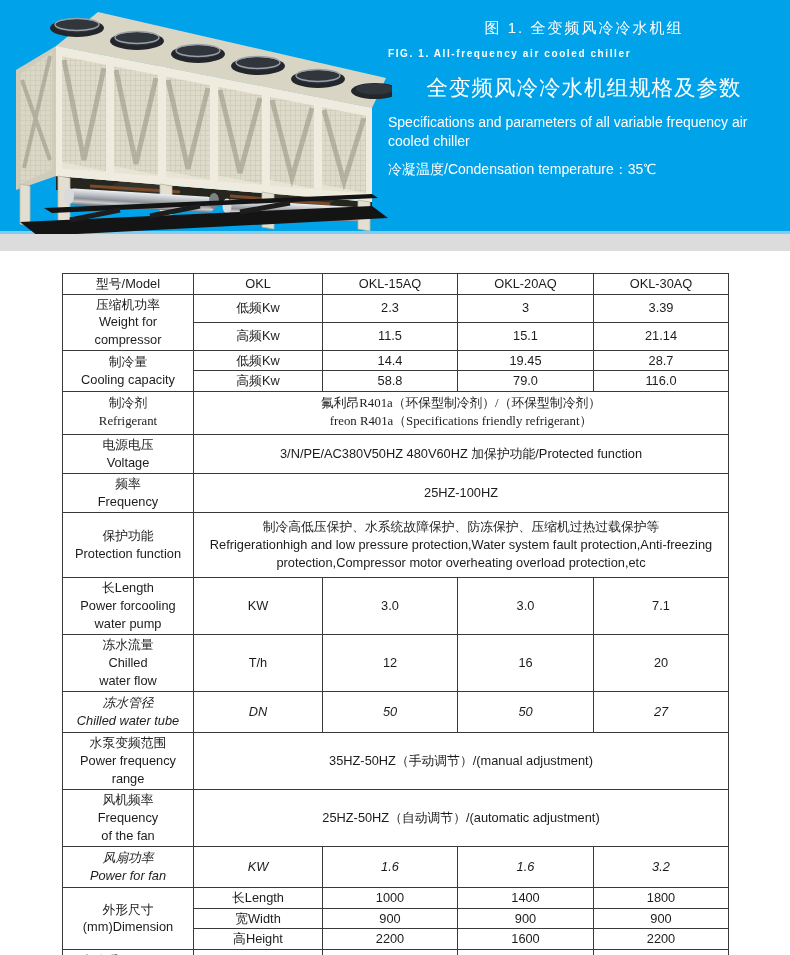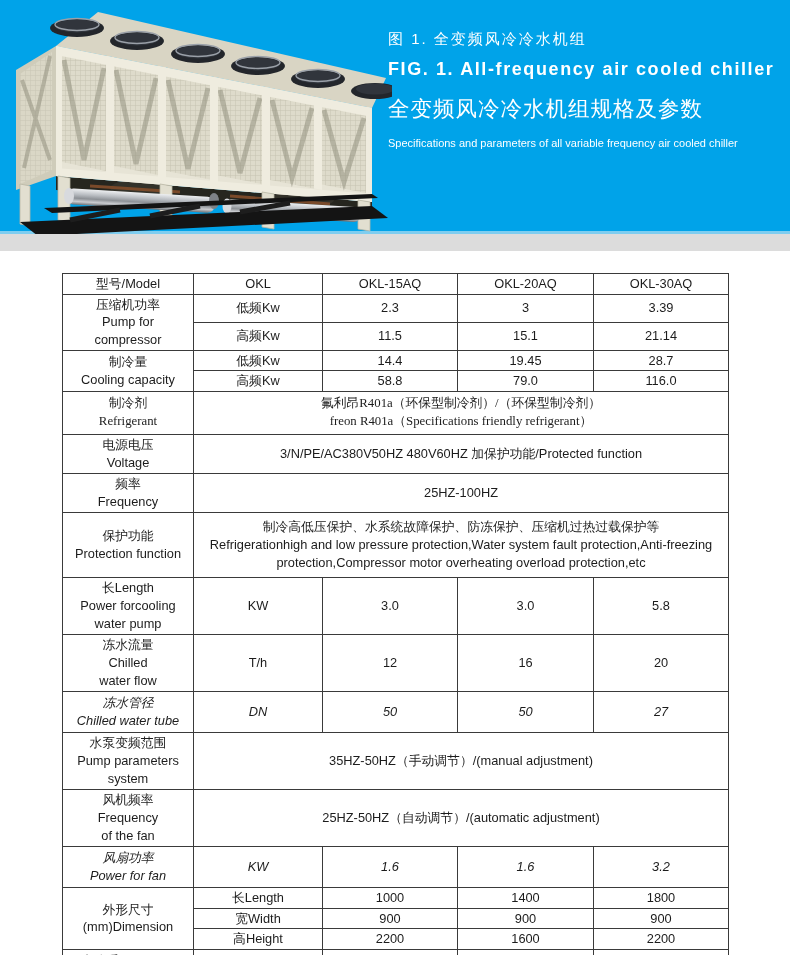--- a/index.html
+++ b/index.html
@@ -18,24 +18,24 @@
   }
   
   .hero{
     position:relative;height:234px;background:var(--hero-bg);
     border-bottom:3px solid var(--band-edge);
   }
   .hero-photo{position:absolute;left:0;top:0;}
   .hero-text{
     position:absolute;left:388px;top:16px;right:10px;color:var(--hero-text);
   }
-  .fig-title-zh{font-size:15px;letter-spacing:2px;margin:14px 0 10px 0;}
-  .fig-title-en{font-size:18px;letter-spacing:1.6px;margin:0 0 14px 0;font-weight:bold;}
-  .main-title{font-size:21.5px;letter-spacing:1px;margin:12px 0 11px 0;font-weight:normal;}
-  .desc-line{font-size:11px;line-height:19px;margin:0;}
+  .fig-title-zh{font-size:15px;letter-spacing:2px;margin:3px 0 10px 0;text-align:center;}
+  .fig-title-en{font-size:10px;letter-spacing:1.6px;margin:0 0 14px 0;font-weight:bold;}
+  .main-title{font-size:21.5px;letter-spacing:1px;margin:12px 0 11px 0;font-weight:normal;text-align:center;}
+  .desc-line{font-size:14px;line-height:19px;margin:0;}
   .desc-line.indent{padding-left:4px;}
   .desc-cond{margin-top:9px;}
   
   .gray-band{height:17px;background:var(--band);}
   
   .spec-wrap{padding:22px 0 0 62px;}
   table.spec{
     border-collapse:collapse;table-layout:fixed;width:666px;
     border:1.5px solid var(--tbl-border);
   }
@@ -167,20 +167,21 @@
       <polygon points="44,208 372,194 378,198 52,213"></polygon>
       <path d="M70,220 L120,210 M150,216 L200,206 M240,212 L290,203" stroke="#1d1d1d" stroke-width="5"></path>
     </g>
   </svg>
 
   <div class="hero-text">
     <p class="fig-title-zh">图 1.  全变频风冷冷水机组</p>
     <p class="fig-title-en">FIG. 1. All-frequency air cooled chiller</p>
     <h1 class="main-title">全变频风冷冷水机组规格及参数</h1>
     <p class="desc-line">Specifications and parameters of all variable frequency air cooled chiller</p>
+    <p class="desc-line desc-cond">冷凝温度/Condensation temperature：35℃</p>
   </div>
 </div>
 
 <div class="gray-band"></div>
 
 <div class="spec-wrap">
   <table class="spec">
     <colgroup>
       <col style="width:131px">
         <col style="width:129px">
@@ -193,21 +194,21 @@
         <td>型号/Model</td>
         <td>OKL</td>
         <td>OKL-15AQ</td>
         <td>OKL-20AQ</td>
         <td>OKL-30AQ</td>
       </tr>
 
       <tr class="h19">
         <td rowspan="2">
           <span class="ln">压缩机功率</span>
-          <span class="ln">Pump for compressor</span>
+          <span class="ln">Weight for compressor</span>
         </td>
         <td>低频Kw</td>
         <td>2.3</td>
         <td>3</td>
         <td>3.39</td>
       </tr>
       <tr class="h19">
         <td>高频Kw</td>
         <td>11.5</td>
         <td>15.1</td>
@@ -271,21 +272,21 @@
 
       <tr class="h57">
         <td>
           <span class="ln">长Length</span>
           <span class="ln">Power forcooling</span>
           <span class="ln">water pump</span>
         </td>
         <td>KW</td>
         <td>3.0</td>
         <td>3.0</td>
-        <td>5.8</td>
+        <td>7.1</td>
       </tr>
 
       <tr class="h57">
         <td>
           <span class="ln">冻水流量</span>
           <span class="ln">Chilled</span>
           <span class="ln">water flow</span>
         </td>
         <td>T/h</td>
         <td>12</td>
@@ -300,22 +301,22 @@
         </td>
         <td>DN</td>
         <td>50</td>
         <td>50</td>
         <td>27</td>
       </tr>
 
       <tr class="h57">
         <td>
           <span class="ln">水泵变频范围</span>
-          <span class="ln">Pump parameters</span>
-          <span class="ln">system</span>
+          <span class="ln">Power frequency</span>
+          <span class="ln">range</span>
         </td>
         <td colspan="4">35HZ-50HZ（手动调节）/(manual adjustment)</td>
       </tr>
 
       <tr class="h57">
         <td>
           <span class="ln">风机频率</span>
           <span class="ln">Frequency</span>
           <span class="ln">of the fan</span>
         </td>

